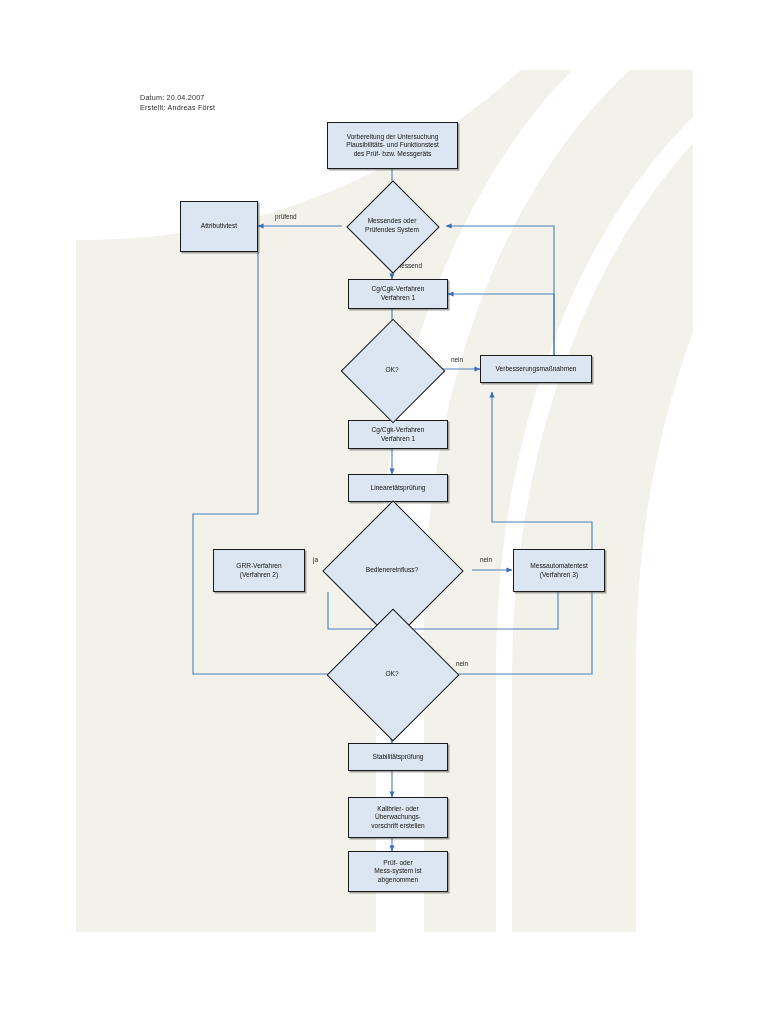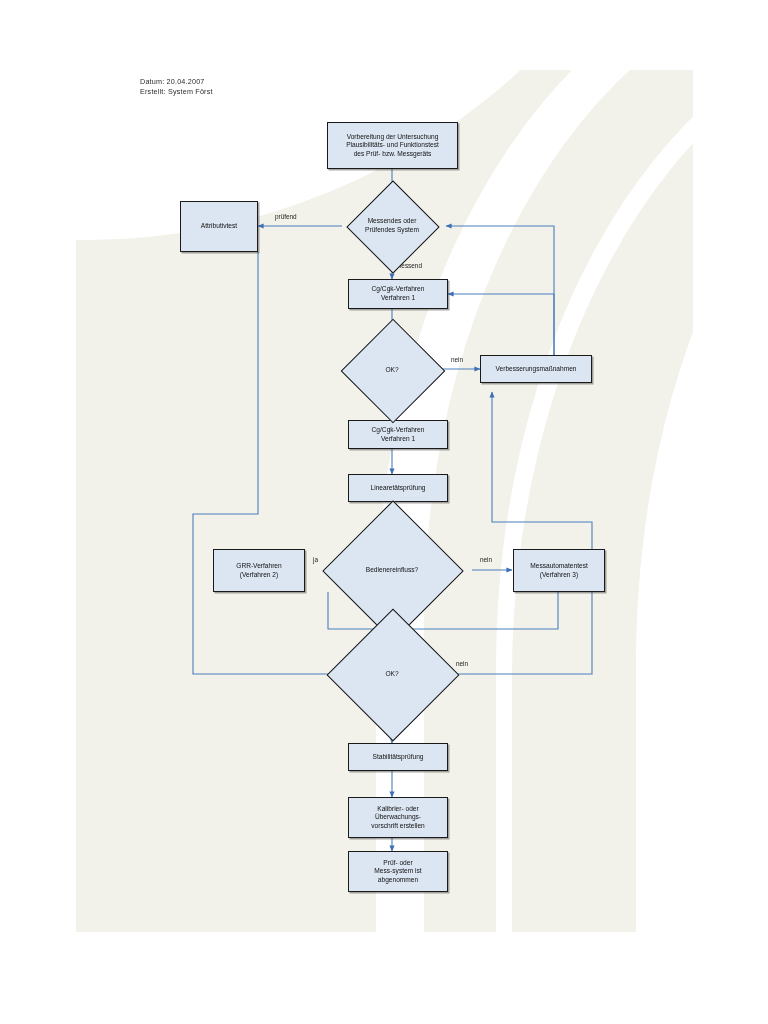--- a/index.html
+++ b/index.html
@@ -45,21 +45,21 @@
   .swoosh-f{
     left:560px;top:-30px;width:620px;height:1040px;
     border-radius:60% 0 0 0;
     background:#ffffff;
   }
 
   #diagram{position:absolute;left:0;top:0;width:617px;height:862px;}
   svg#wires{position:absolute;left:0;top:0;width:617px;height:862px;}
 
   .meta{
-    position:absolute;left:64px;top:7px;
+    position:absolute;left:64px;top:23px;
     font-size:7.2px;color:#2b2b2b;line-height:9.5px;letter-spacing:0.2px;
     white-space:nowrap;
   }
 
   .node{
     position:absolute;box-sizing:border-box;
     display:flex;align-items:center;justify-content:center;
     text-align:center;color:#111111;
   }
   .proc{
@@ -141,21 +141,21 @@
           <path d="M252,522 L252,559 L316,559 L316,572" marker-end="none"></path>
 
           <path d="M482,522 L482,559 L316,559" marker-end="none"></path>
 
           <path d="M366,604 L516,604 L516,452 L416,452 L416,322"></path>
         </g>
       </svg>
 
       <div class="meta">
         <div>Datum: 20.04.2007</div>
-        <div>Erstellt: System Först</div>
+        <div>Erstellt: Andreas Först</div>
       </div>
 
       <div class="node proc" style="left:251px;top:52px;width:131px;height:47px;">
         <div>
           <div>Vorbereitung der Untersuchung</div>
           <div>Plausibilitäts- und Funktionstest</div>
           <div>des Prüf- bzw. Messgeräts</div>
         </div>
       </div>
 

